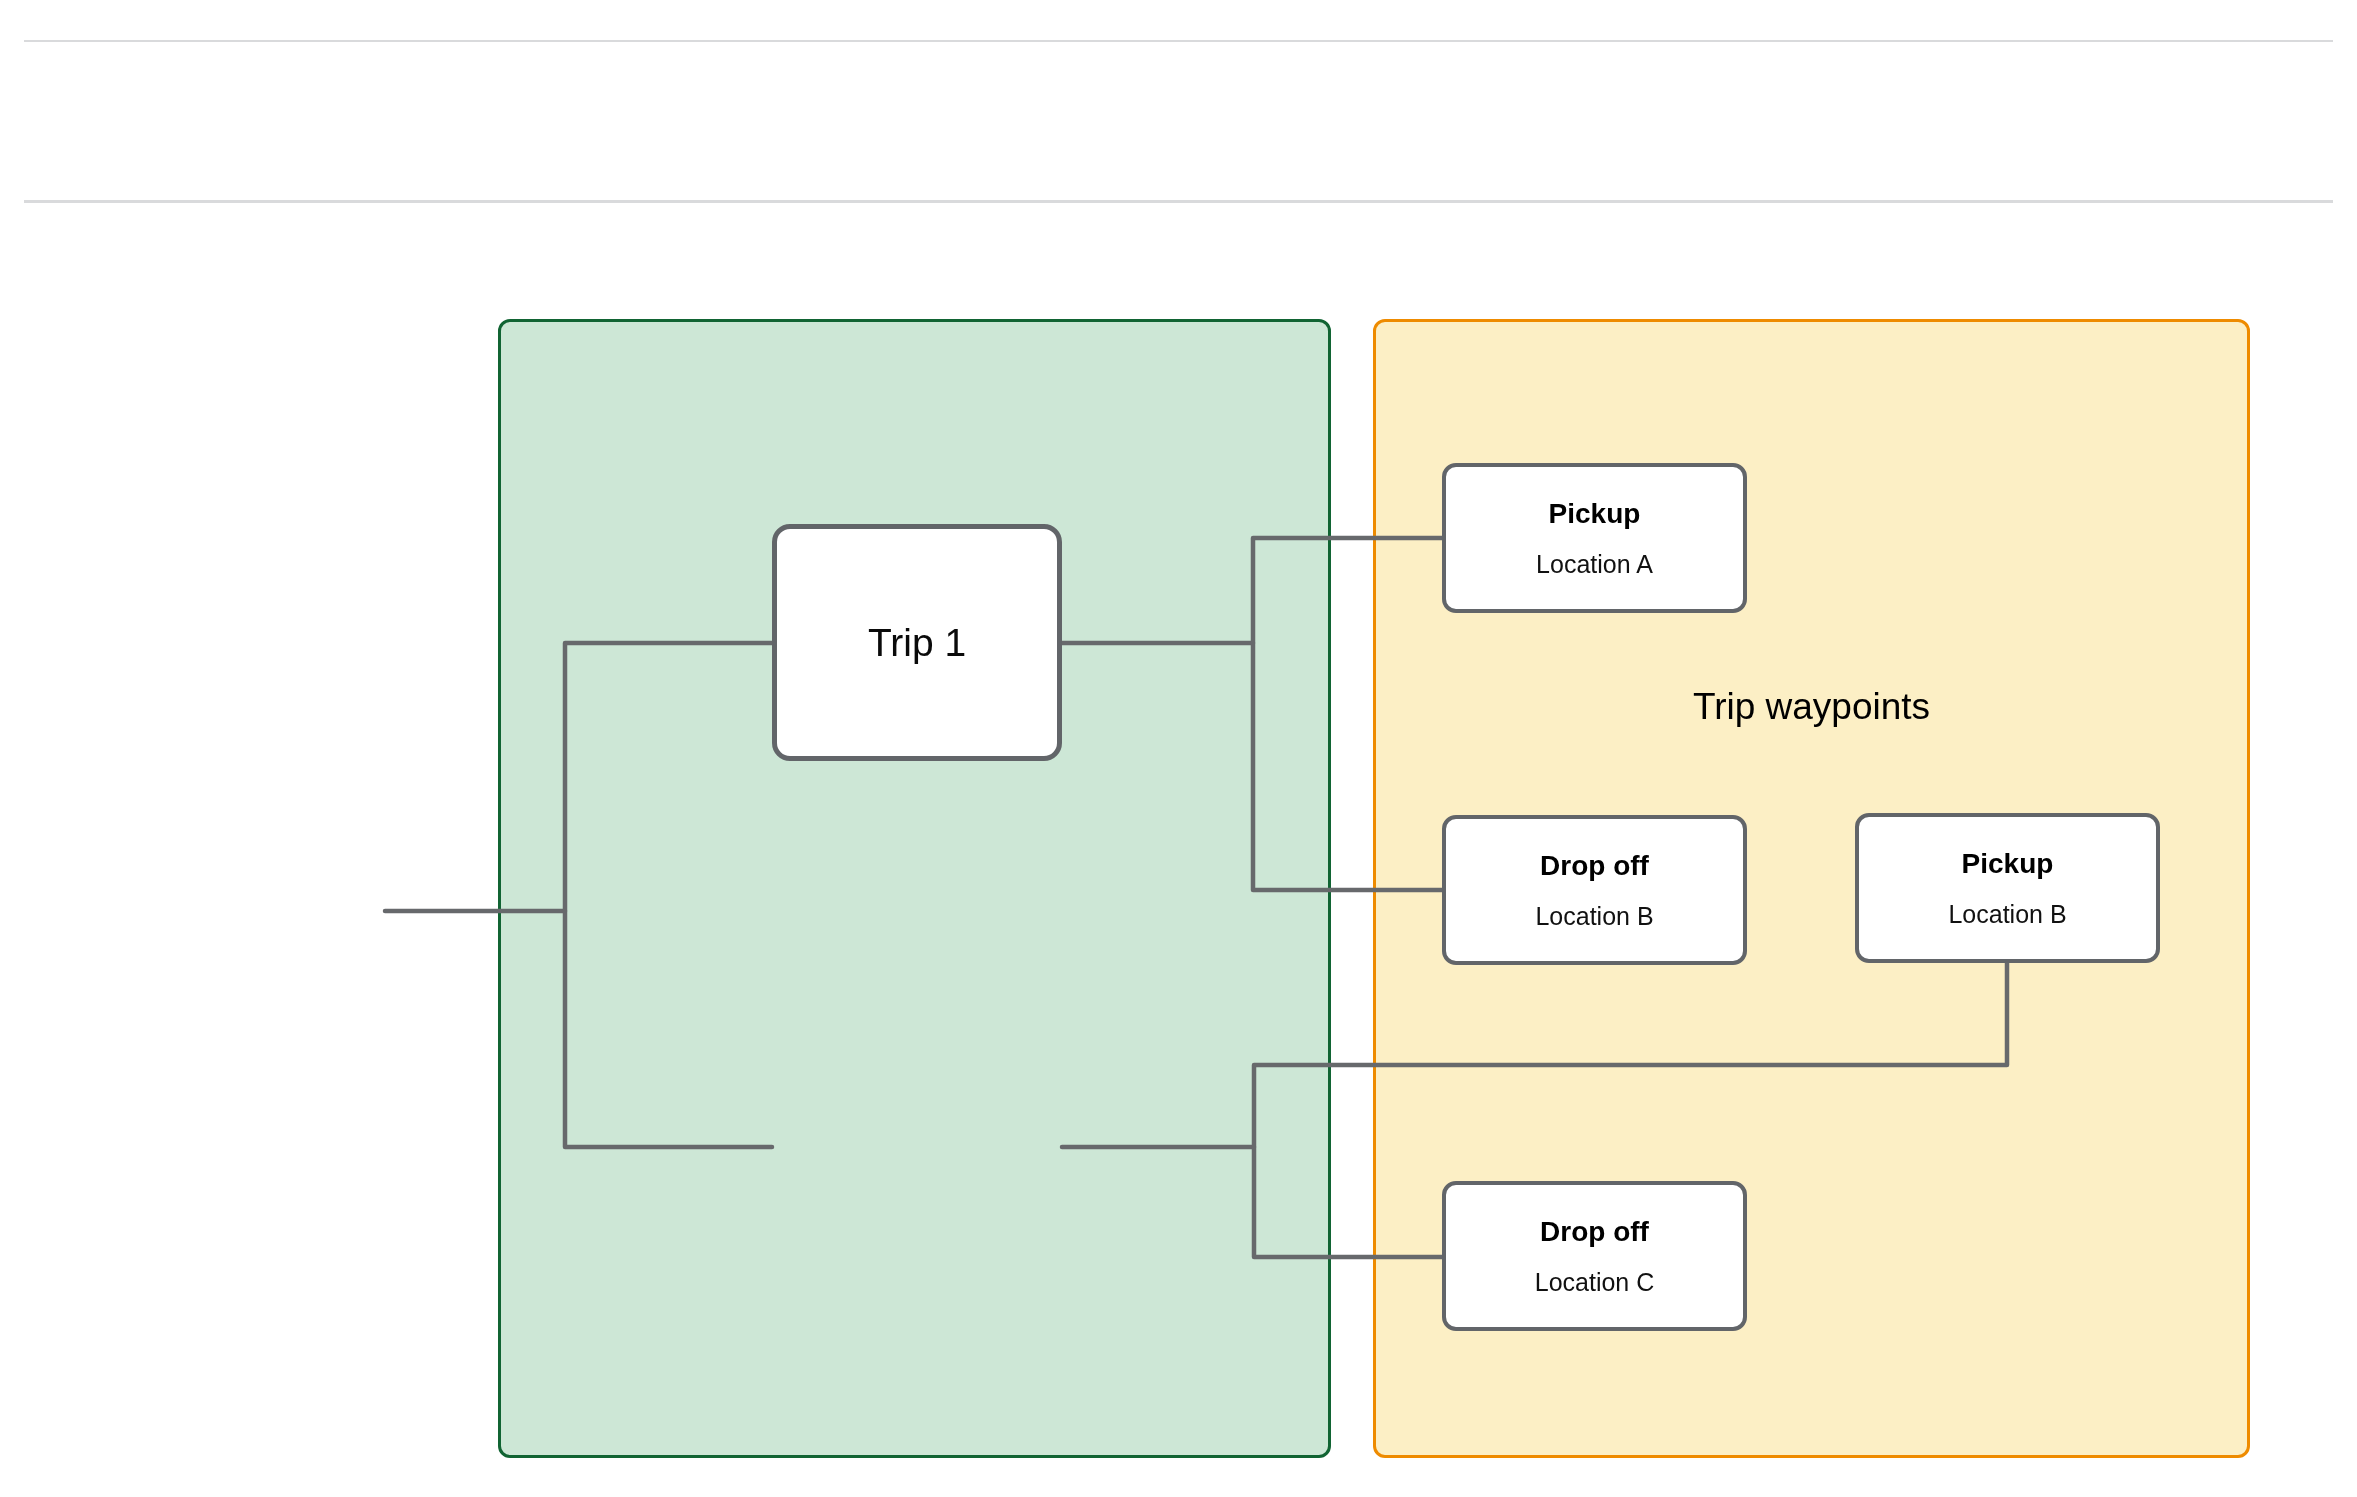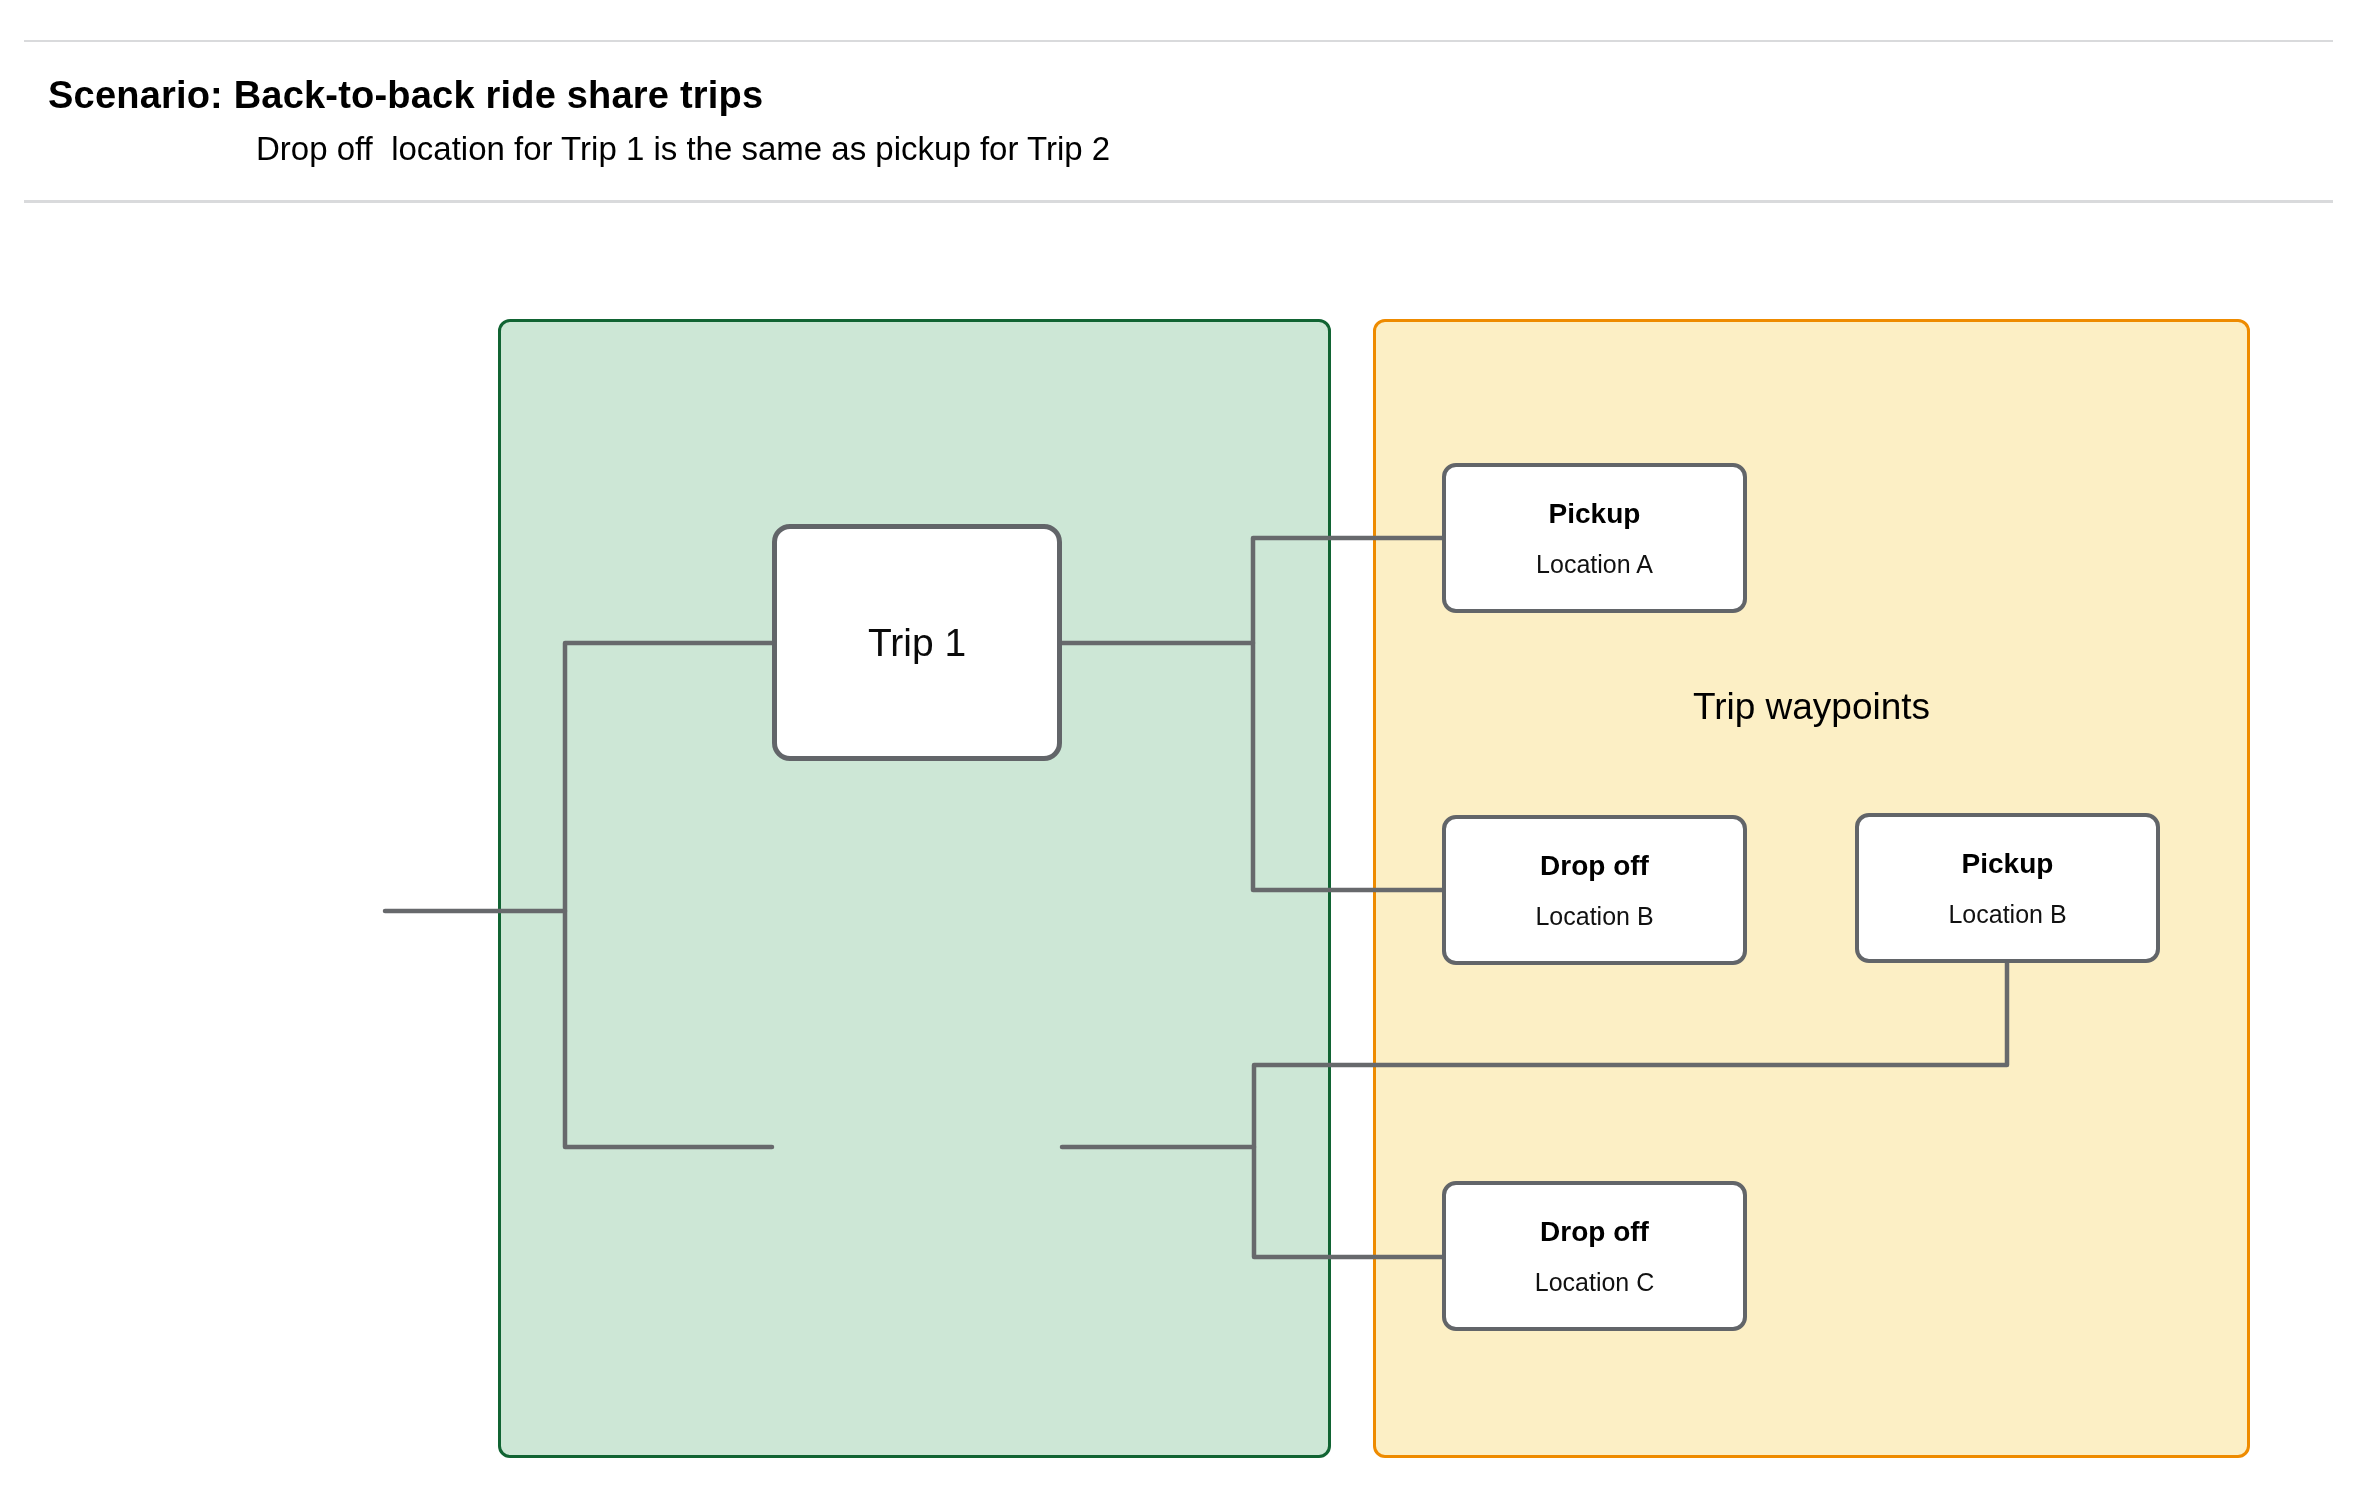--- a/index.html
+++ b/index.html
@@ -67,22 +67,20 @@
     margin-top:52px;text-align:center;font-size:33px;font-weight:bold;
     line-height:46px;color:#0a0a0a;
   }
 </style>
 </head>
 <body>
 
 <div id="page">
 
   <div class="divider" id="divider-top"></div>
-  <div id="page-title">Scenario: Back-to-back ride share trips</div>
-  <div id="page-subtitle">Drop off  location for Trip 1 is the same as pickup for Trip 2</div>
   <div class="divider" id="divider-header"></div>
 
   <div class="panel" id="panel-current-trips">
     <div class="panel-label">Current trips</div>
   </div>
   <div class="panel" id="panel-trip-waypoints">
     <div class="panel-label">Trip waypoints</div>
   </div>
 
   <svg class="connectors" width="2357" height="1497" viewBox="0 0 2357 1497" aria-hidden="true">

